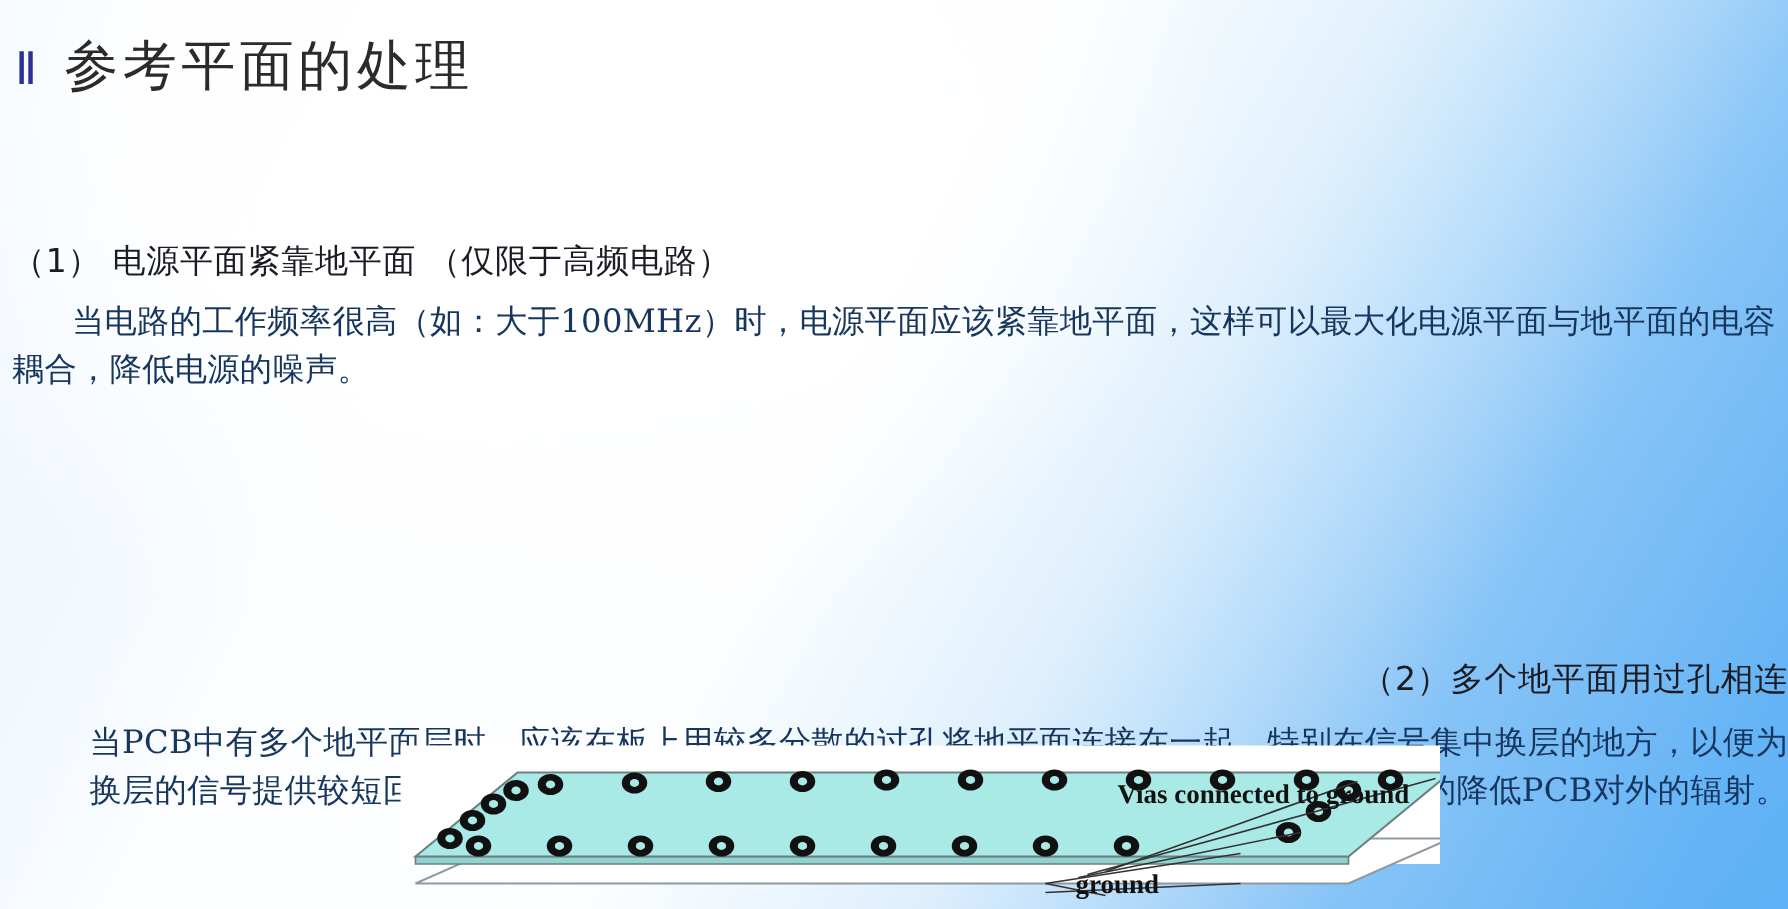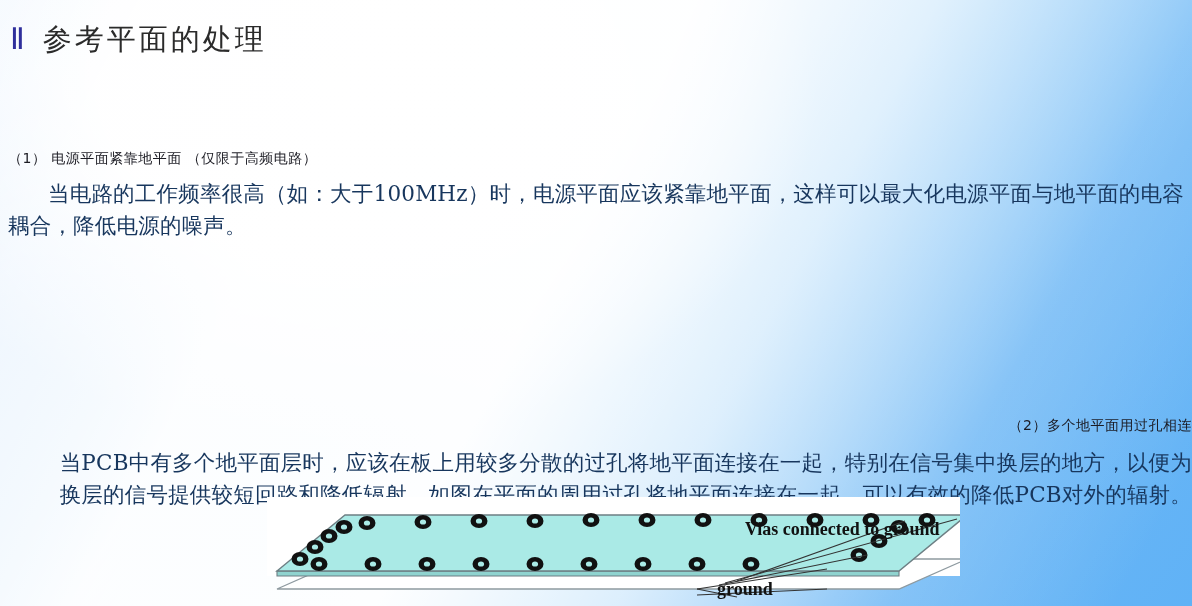--- a/index.html
+++ b/index.html
@@ -52,33 +52,33 @@
   }
   .title-numeral {
     font-family: "Liberation Serif", serif;
     font-size: 30px;
     color: #2f2f9c;
     font-weight: 400;
     letter-spacing: 0;
   }
   .title-text {
     font-family: "DejaVu Sans", sans-serif;
-    font-size: 29px;
+    font-size: 36px;
     color: #2b2b2b;
     margin-left: 18px;
     letter-spacing: 3px;
     font-weight: 400;
   }
 
   
   .block { position: absolute; }
 
   .item-heading {
     font-family: "DejaVu Sans", sans-serif;
-    font-size: 14px;
+    font-size: 22px;
     color: #1b1b23;
     white-space: nowrap;
     letter-spacing: 0.5px;
   }
 
   .para {
     font-family: "DejaVu Serif", serif;
     font-size: 21.5px;
     color: #17365d;
     line-height: 32px;

